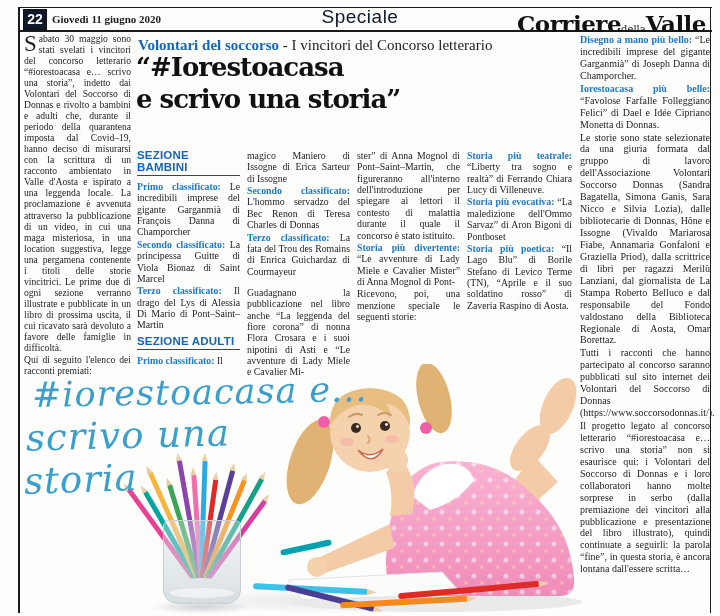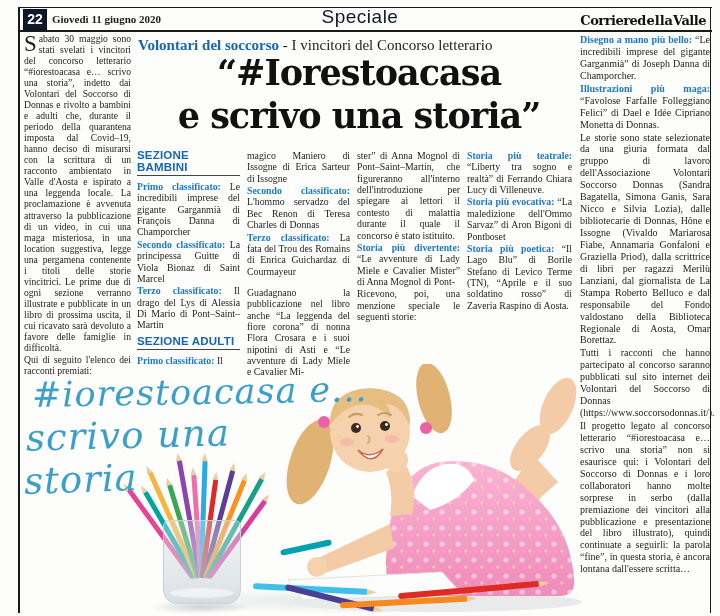--- a/index.html
+++ b/index.html
@@ -13,28 +13,28 @@
   #rule-right{left:710px;top:7px;width:1px;height:606px;}
 
   
   #pagenum{position:absolute;left:23px;top:9px;width:22px;height:19px;background:#0f172a;
            border:1px solid #111;color:#fff;font:bold 14px "Liberation Sans",sans-serif;
            text-align:center;line-height:19px;}
   #date{position:absolute;left:52px;top:13px;font:bold 11px "Liberation Serif",serif;}
   #section-label{position:absolute;left:0;top:6px;width:720px;text-align:center;
                  font:19px "Liberation Sans",sans-serif;color:#0f172a;letter-spacing:.5px;}
   #masthead{position:absolute;right:14px;top:10px;font-family:"DejaVu Serif",serif;color:#111;}
-  #masthead .big{font-size:13px;font-weight:bold;letter-spacing:-.5px;margin-top:12px;}
-  #masthead .small{font-size:13px;font-weight:bold;}
+  #masthead .big{font-size:23px;font-weight:bold;letter-spacing:-.5px;margin-top:12px;}
+  #masthead .small{font-size:10px;font-weight:normal;}
 
   
   #kicker{position:absolute;left:138px;top:37px;width:442px;font:15px "Liberation Serif",serif;}
   #kicker .hl{color:#1565b8;font-weight:bold;}
-  #headline{position:absolute;left:136px;top:52px;width:446px;text-align:center;
-            font-family:"DejaVu Serif",serif;font-weight:bold;font-size:35px;line-height:1.22;
+  #headline{position:absolute;left:136px;top:52px;width:446px;text-align:left;
+            font-family:"DejaVu Serif",serif;font-weight:bold;font-size:26px;line-height:1.22;
             letter-spacing:-1px;color:#111;}
 
   
   .newscol{position:absolute;font-size:9.8px;line-height:1.16;text-align:justify;z-index:5;}
   .newscol p{margin:0 0 1px 0;}
   .newscol p.gap{margin-top:10px;}
   .col-heading{font:bold 11.5px "Liberation Sans",sans-serif;color:#1565b8;
                border-bottom:1.5px solid #444;padding:3px 0 2px 0;margin:6px 0 5px 0;
                letter-spacing:.2px;}
   .entry-label{color:#1e78c8;font-weight:bold;}
@@ -128,21 +128,21 @@
       <p><span class="entry-label">Storia più divertente: </span>“Le avventure di Lady Miele e Cavalier Mister” di Anna Mognol di Pont-</p>
       <p>Ricevono, poi, una menzione speciale le seguenti storie:</p>
     </div>
   <div class="newscol" id="col5">
       <p><span class="entry-label">Storia più teatrale: </span>“Liberty tra sogno e realtà” di Ferrando Chiara Lucy di Villeneuve.</p>
       <p><span class="entry-label">Storia più evocativa: </span>“La maledizione dell'Ommo Sarvaz” di Aron Bigoni di Pontboset</p>
       <p><span class="entry-label">Storia più poetica: </span>“Il Lago Blu” di Borile Stefano di Levico Terme (TN), “Aprile e il suo soldatino rosso” di Zaveria Raspino di Aosta.</p>
     </div>
   <div class="newscol" id="col6">
       <p><span class="entry-label">Disegno a mano più bello: </span>“Le incredibili imprese del gigante Garganmià” di Joseph Danna di Champorcher.</p>
-      <p><span class="entry-label">Illustrazioni più maga: </span>“Favolose Farfalle Folleggiano Felici” di Dael e Idée Cipriano Monetta di Donnas.</p>
+      <p><span class="entry-label">Iorestoacasa più belle: </span>“Favolose Farfalle Folleggiano Felici” di Dael e Idée Cipriano Monetta di Donnas.</p>
       <p>Le storie sono state selezionate da una giuria formata dal gruppo di lavoro dell'Associazione Volontari Soccorso Donnas (Sandra Bagatella, Simona Ganis, Sara Nicco e Silvia Lozia), dalle bibliotecarie di Donnas, Hône e Issogne (Vivaldo Mariarosa Fiabe, Annamaria Gonfaloni e Graziella Priod), dalla scrittrice di libri per ragazzi Merilù Lanziani, dal giornalista de La Stampa Roberto Belluco e dal responsabile del Fondo valdostano della Biblioteca Regionale di Aosta, Omar Borettaz.</p>
       <p>Tutti i racconti che hanno partecipato al concorso saranno pubblicati sul sito internet dei Volontari del Soccorso di Donnas (https://www.soccorsodonnas.it/).</p>
       <p>Il progetto legato al concorso letterario “#iorestoacasa e… scrivo una storia” non si esaurisce qui: i Volontari del Soccorso di Donnas e i loro collaboratori hanno molte sorprese in serbo (dalla premiazione dei vincitori alla pubblicazione e presentazione del libro illustrato), quindi continuate a seguirli: la parola “fine”, in questa storia, è ancora lontana dall'essere scritta…</p>
     </div>
 
   <div class="handwrite" id="hw1">#iorestoacasa e...</div>
   <div class="handwrite" id="hw2">scrivo una</div>
   <div class="handwrite" id="hw3">storia</div>
 
   <div id="floor-shadow"></div>

